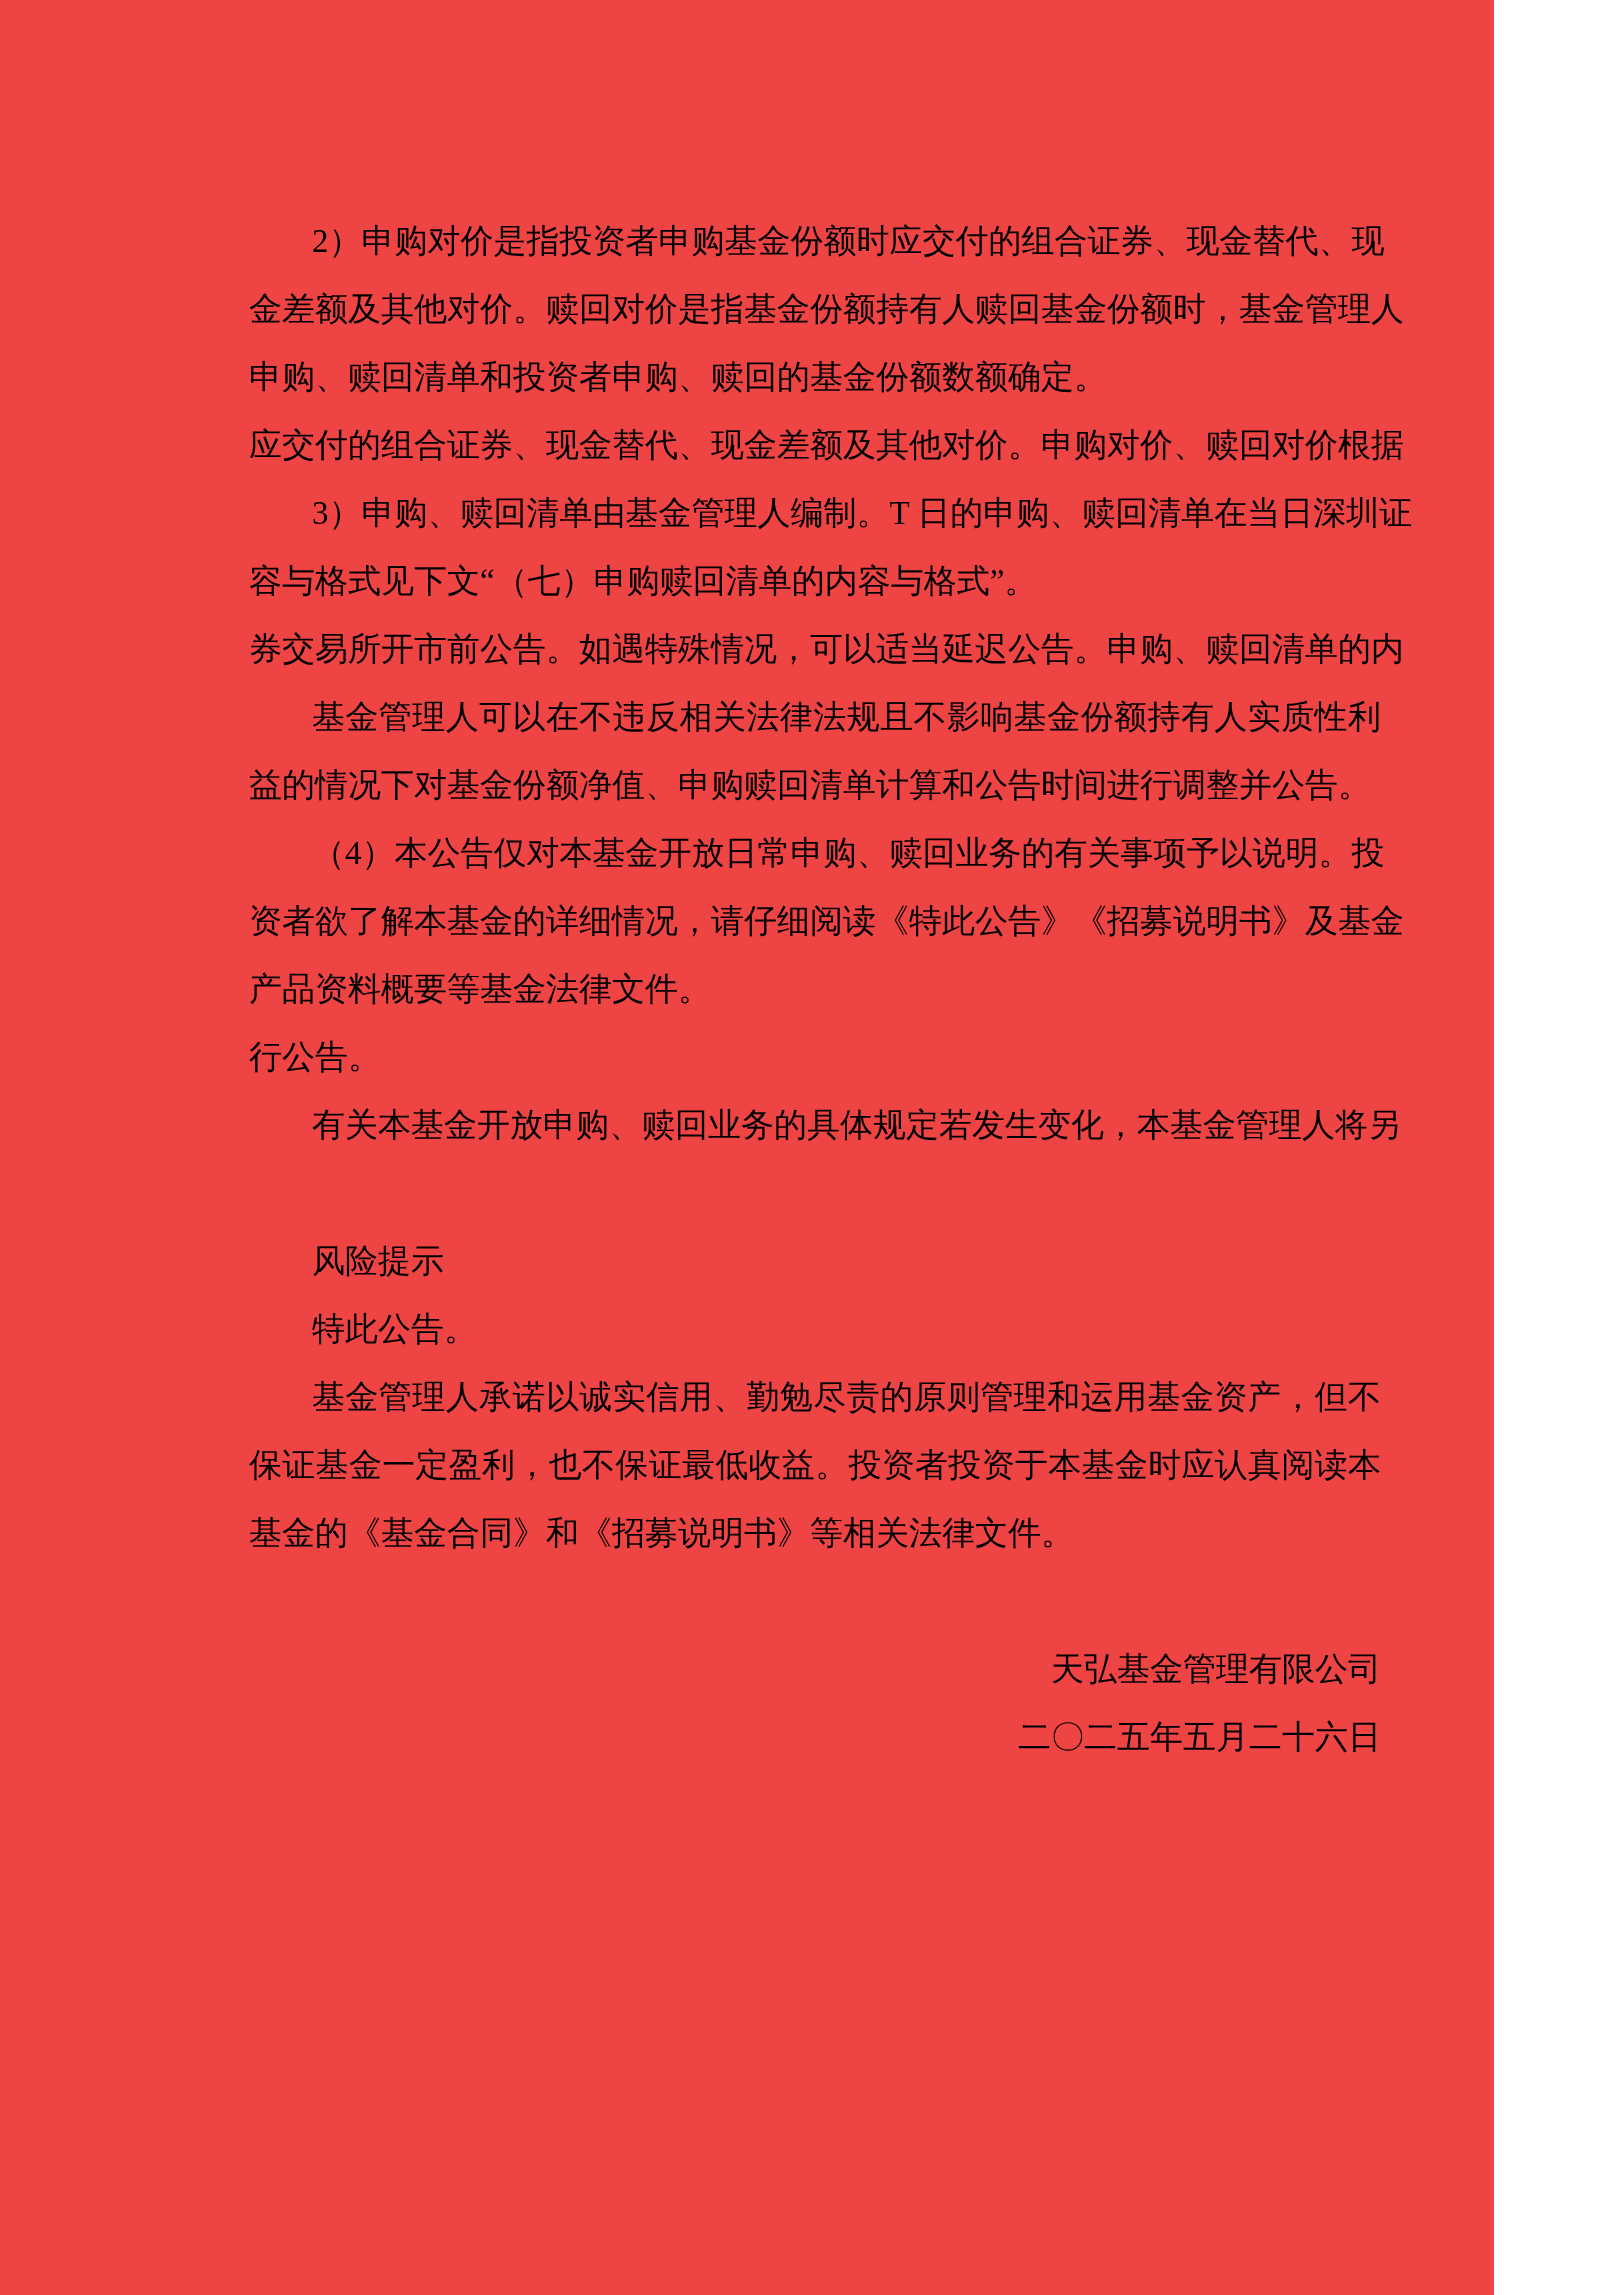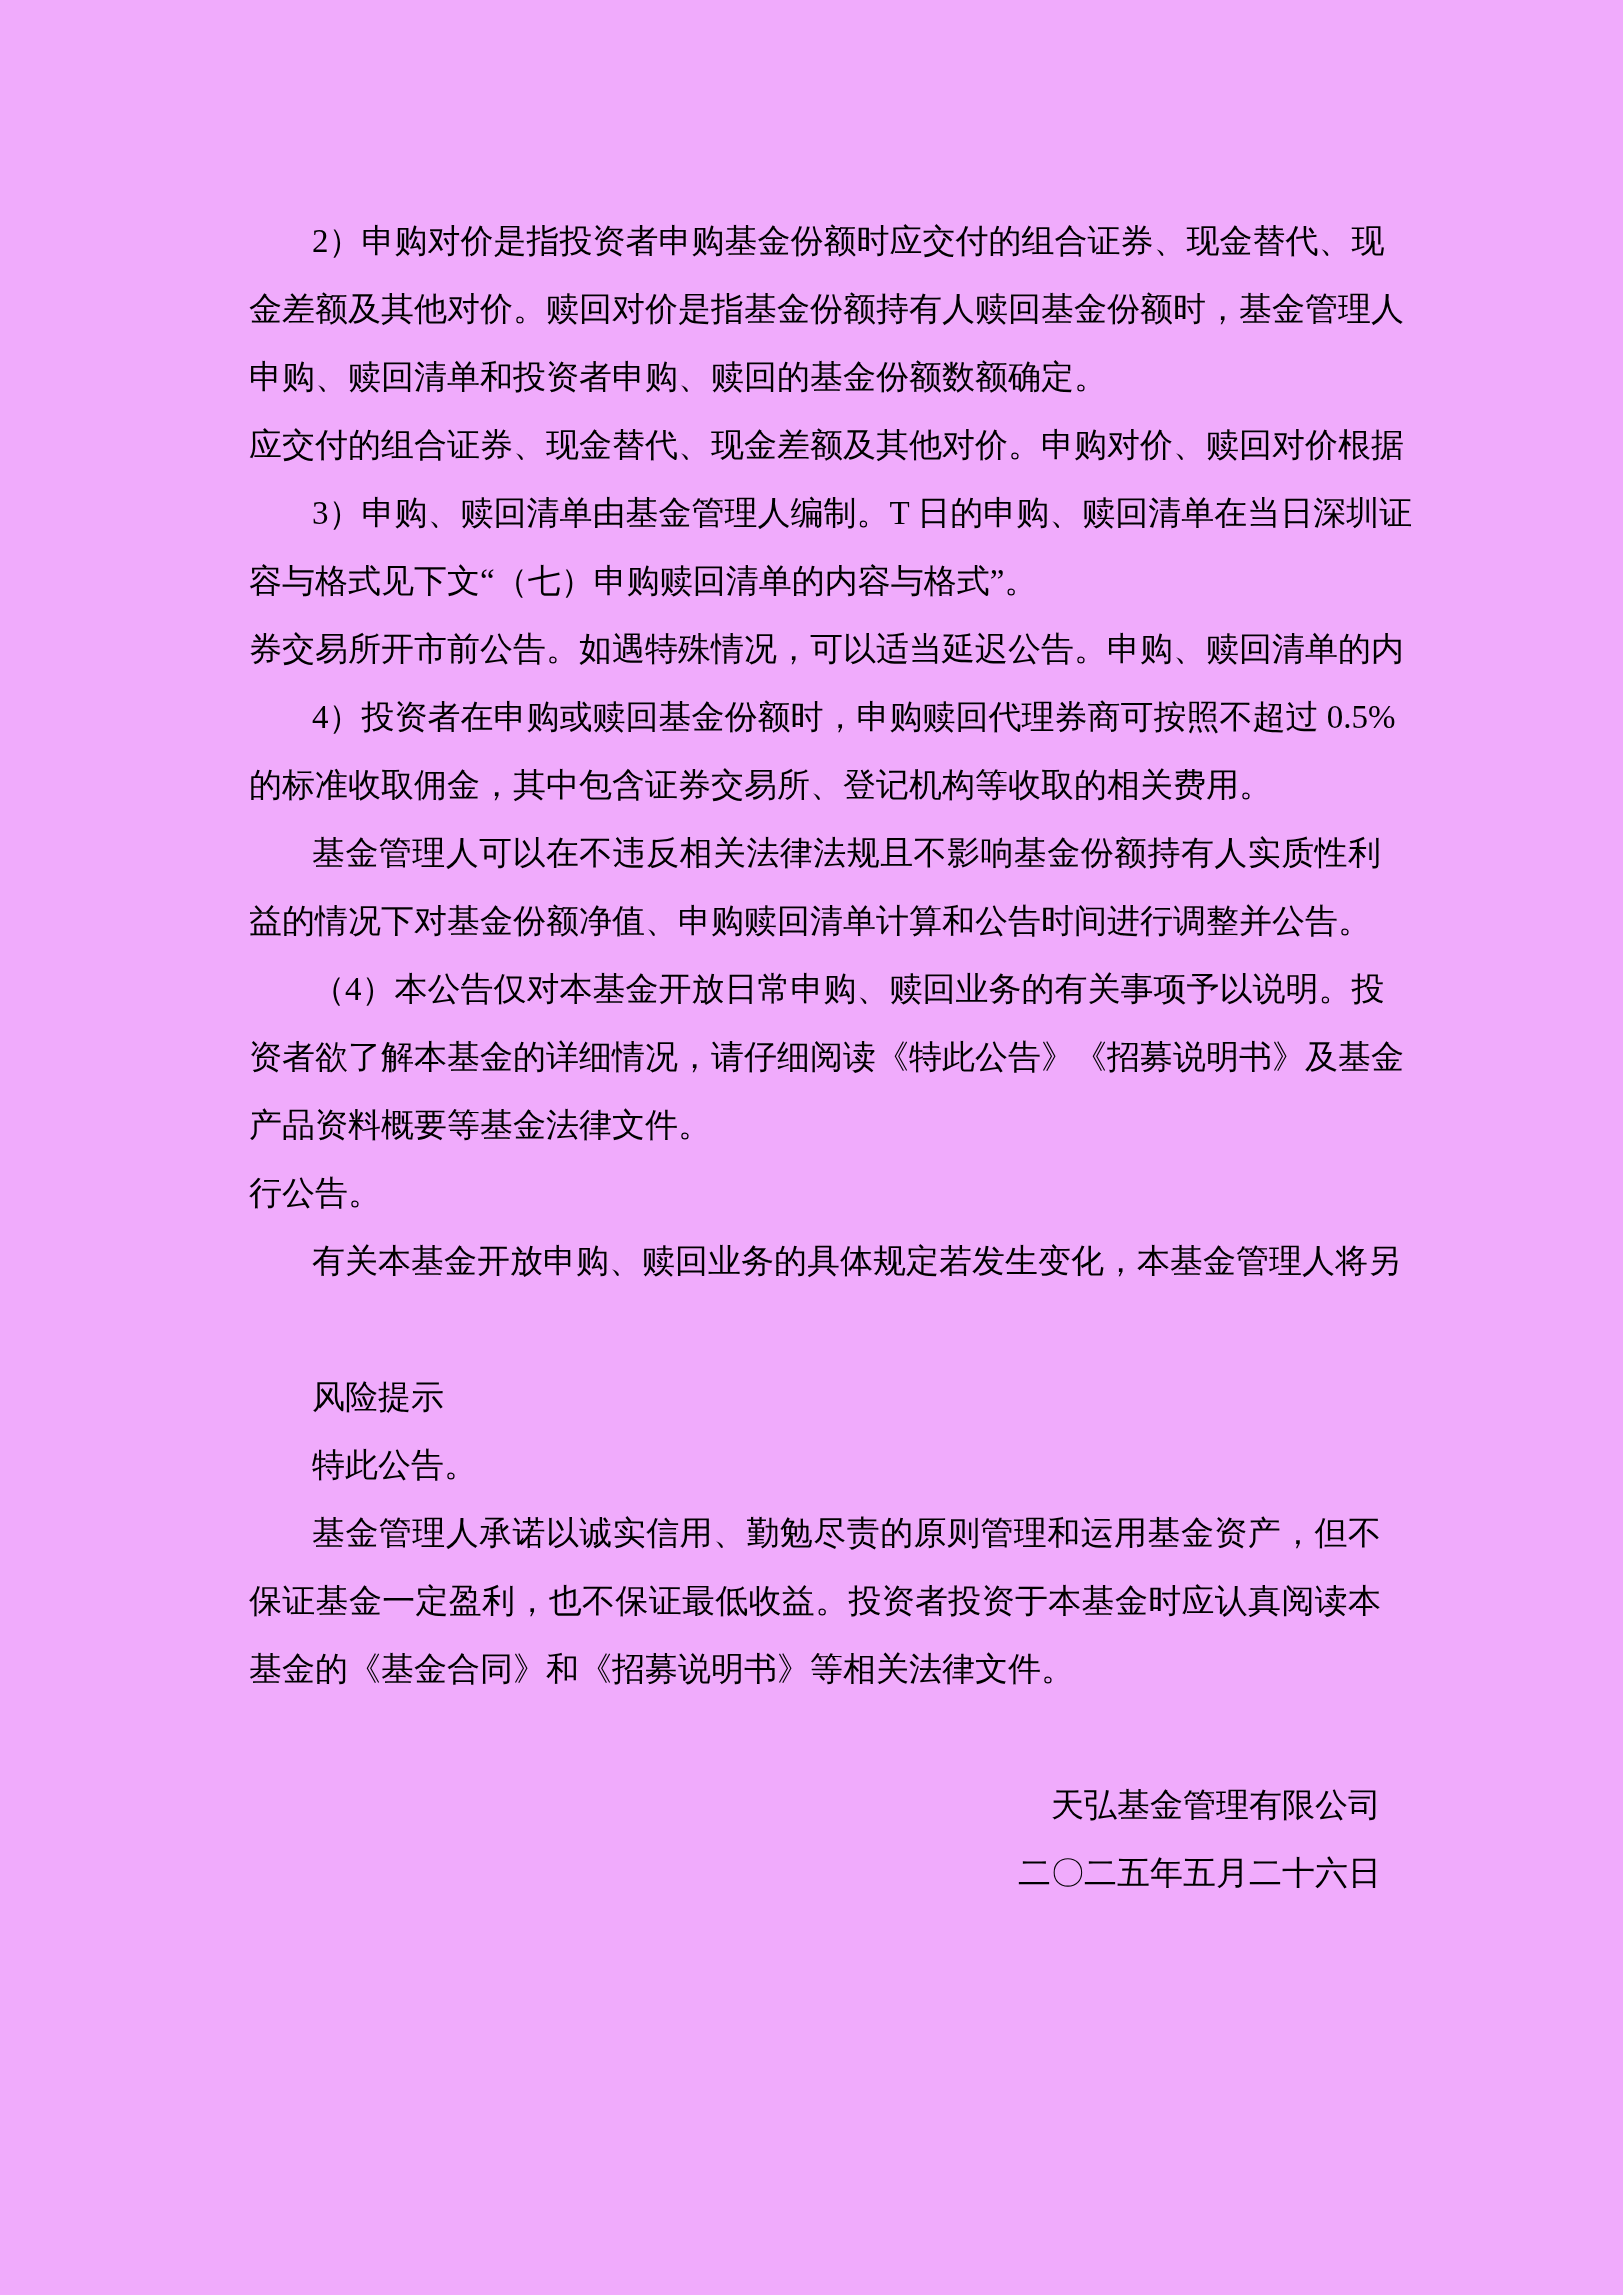--- a/index.html
+++ b/index.html
@@ -2,23 +2,23 @@
 <html style="font-size:10.5px"><head>
 <meta charset="utf-8">
 <style>
   html, body {
     margin: 0;
     padding: 0;
     background: #ffffff;
   }
   .page {
     position: relative;
-    width: 1623px;
+    width: 1494px;
     height: 2295px;
-    background: #f0abfc;
+    background: #ef4444;
     overflow: hidden;
     font-family: "Liberation Serif", "DejaVu Serif", serif;
     color: #000000;
     text-decoration: underline;
   }
   .doc {
     position: absolute;
     left: 249px;
     top: 207px;
     width: 1132px;
@@ -53,24 +53,20 @@
       <div class="ln">申购、赎回清单和投资者申购、赎回的基金份额数额确定。</div>
       <div class="ln fill">应交付的组合证券、现金替代、现金差额及其他对价。申购对价、赎回对价根据</div>
     </div>
 
     <div class="para">
       <div class="ln indent fill">3）申购、赎回清单由基金管理人编制。T 日的申购、赎回清单在当日深圳证</div>
       <div class="ln">容与格式见下文“（七）申购赎回清单的内容与格式”。</div>
       <div class="ln fill">券交易所开市前公告。如遇特殊情况，可以适当延迟公告。申购、赎回清单的内</div>
     </div>
 
-    <div class="para">
-      <div class="ln indent fill">4）投资者在申购或赎回基金份额时，申购赎回代理券商可按照不超过 0.5%</div>
-      <div class="ln">的标准收取佣金，其中包含证券交易所、登记机构等收取的相关费用。</div>
-    </div>
 
     <div class="para">
       <div class="ln indent fill">基金管理人可以在不违反相关法律法规且不影响基金份额持有人实质性利</div>
       <div class="ln">益的情况下对基金份额净值、申购赎回清单计算和公告时间进行调整并公告。</div>
     </div>
 
     <div class="para">
       <div class="ln indent fill">（4）本公告仅对本基金开放日常申购、赎回业务的有关事项予以说明。投</div>
       <div class="ln fill">资者欲了解本基金的详细情况，请仔细阅读《特此公告》《招募说明书》及基金</div>
       <div class="ln">产品资料概要等基金法律文件。</div>

